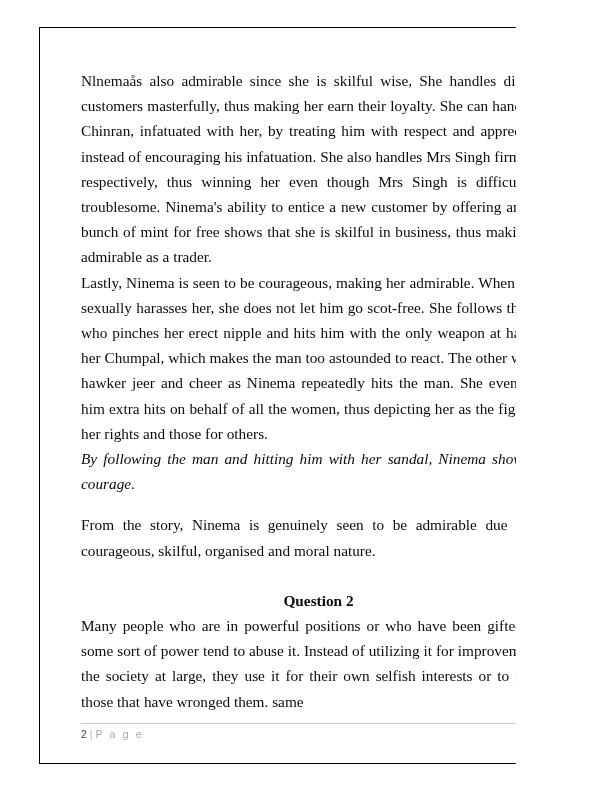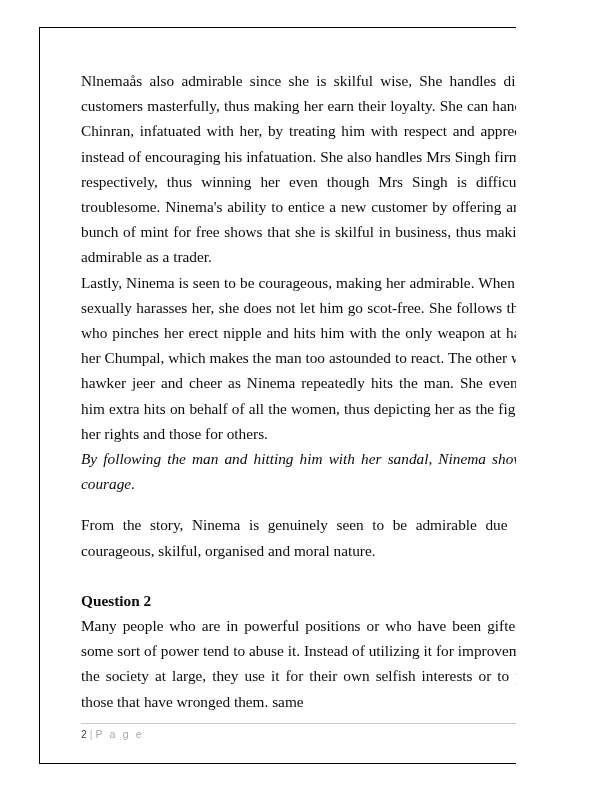--- a/index.html
+++ b/index.html
@@ -48,21 +48,21 @@
     text-align: justify;
     text-justify: inter-word;
     hyphens: none;
   }
   
   p.bold {
     font-weight: bold;
   }
   p.heading {
     font-weight: bold;
-    text-align: left;
+    text-align: center;
   }
   p.noj {
     text-align: left;
   }
   .spacer {
     height: 25px;
   }
   
   .footer {
     position: absolute;

